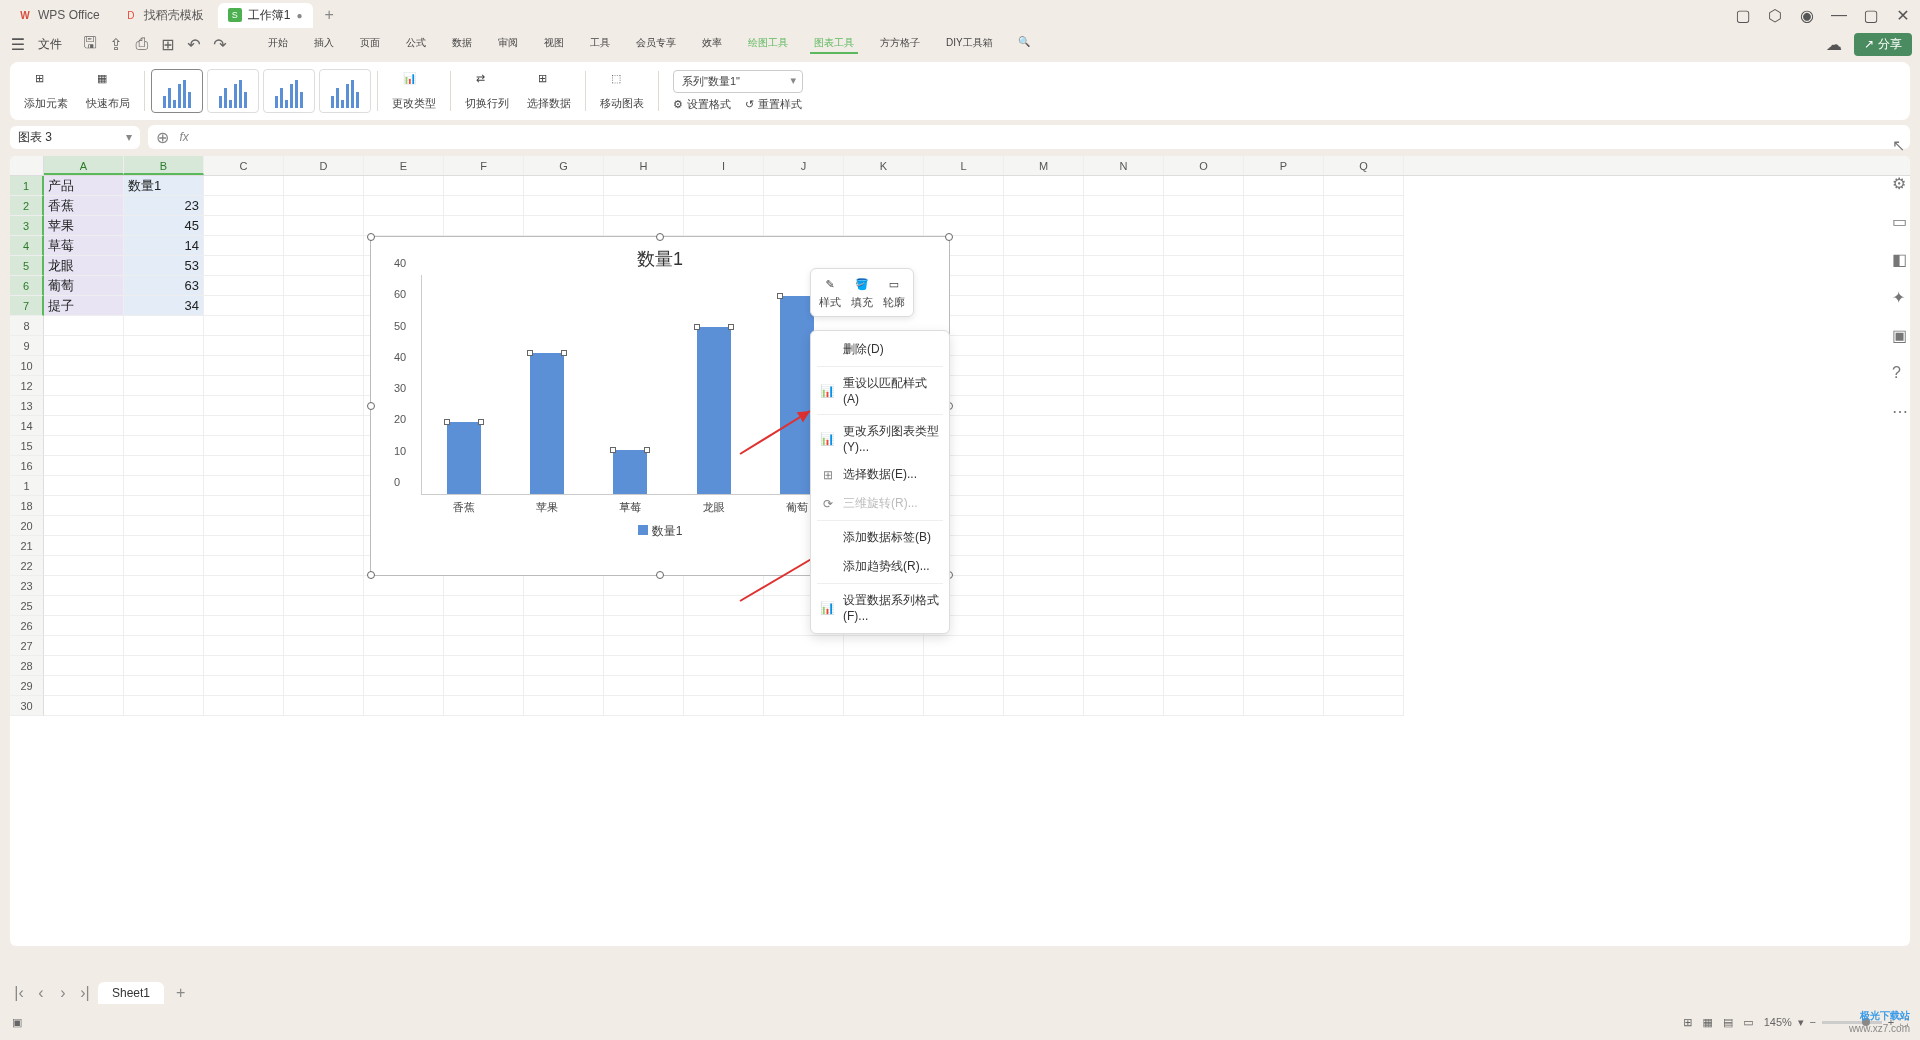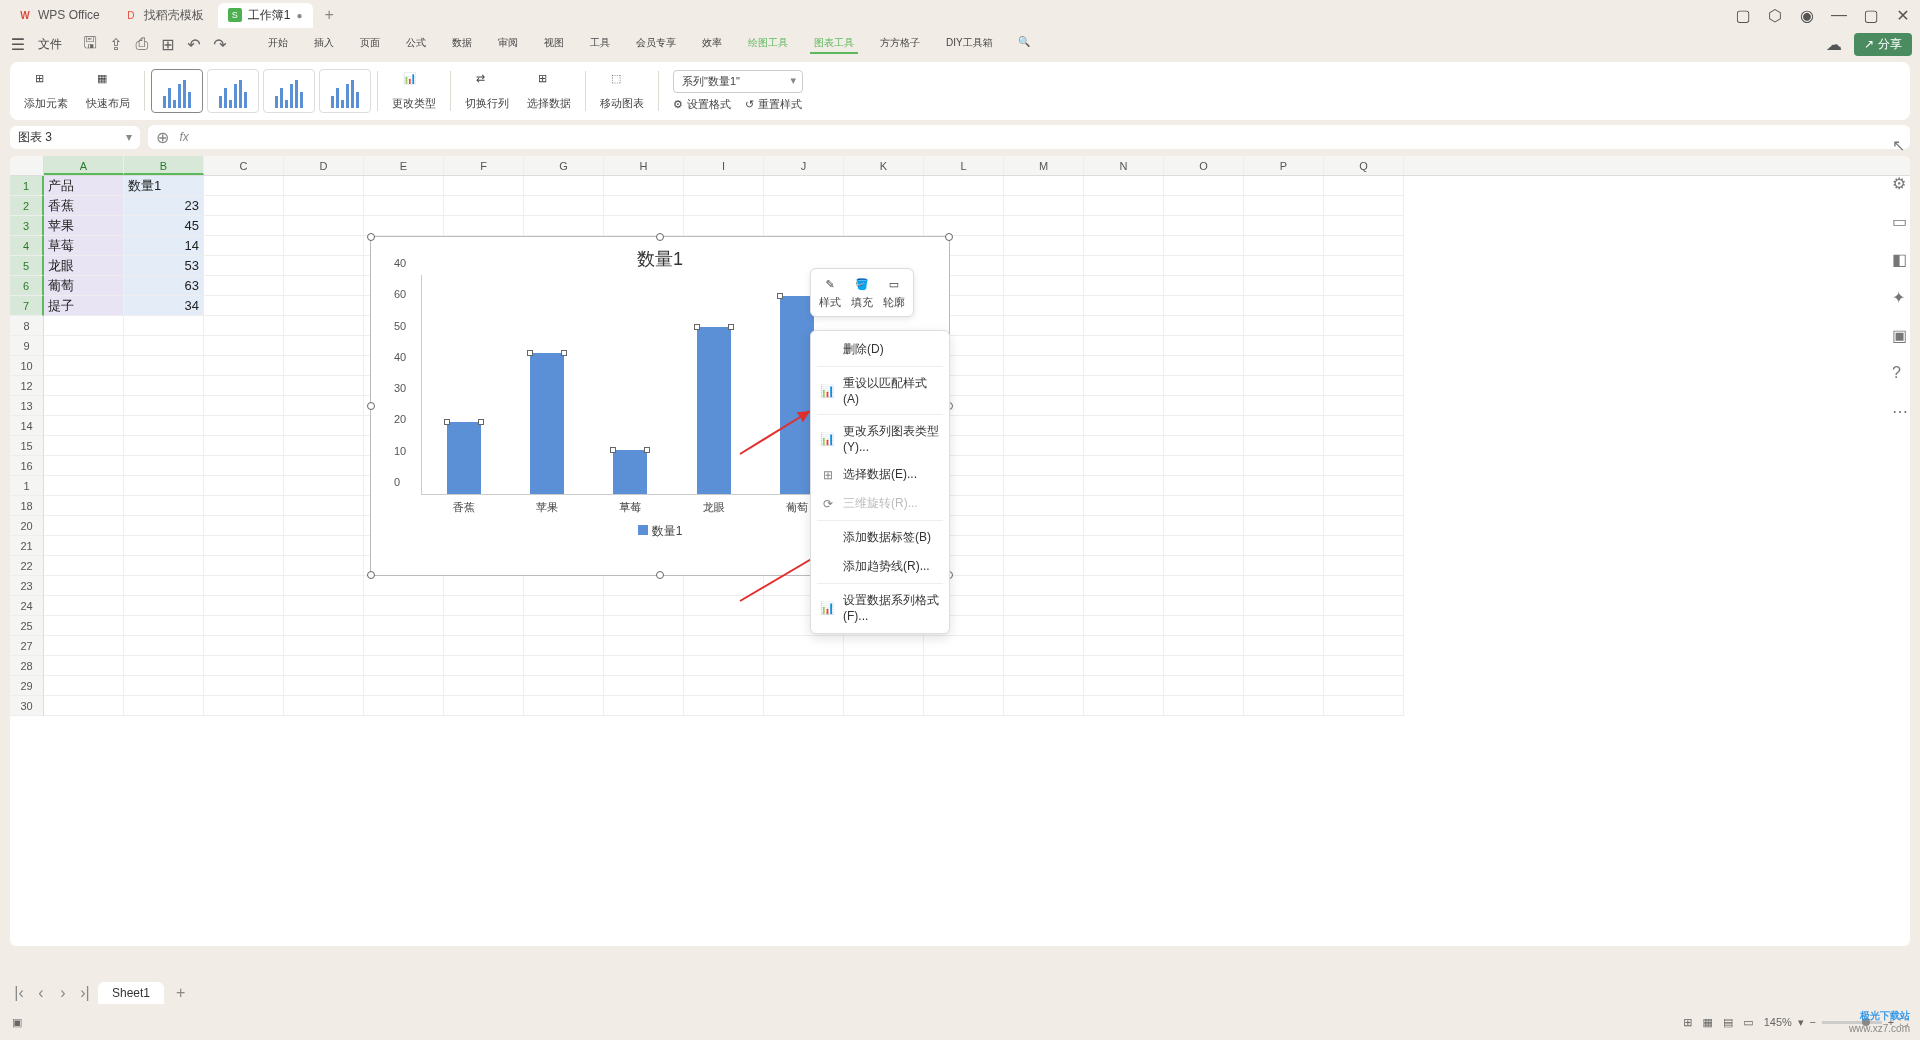--- a/index.html
+++ b/index.html
@@ -693,41 +693,41 @@
         <div class="cell"></div>
         <div class="cell"></div>
         <div class="cell"></div>
         <div class="cell"></div>
         <div class="cell"></div>
         <div class="cell"></div>
         <div class="cell"></div>
         <div class="cell"></div>
       </div>
       <div class="row">
-        <div class="rowh">24</div>
-        <div class="cell"></div>
-        <div class="cell"></div>
-        <div class="cell"></div>
-        <div class="cell"></div>
-        <div class="cell"></div>
-        <div class="cell"></div>
-        <div class="cell"></div>
-        <div class="cell"></div>
-        <div class="cell"></div>
-        <div class="cell"></div>
-        <div class="cell"></div>
-        <div class="cell"></div>
-        <div class="cell"></div>
-        <div class="cell"></div>
-        <div class="cell"></div>
-        <div class="cell"></div>
-        <div class="cell"></div>
-      </div>
-      <div class="row">
         <div class="rowh">25</div>
+        <div class="cell"></div>
+        <div class="cell"></div>
+        <div class="cell"></div>
+        <div class="cell"></div>
+        <div class="cell"></div>
+        <div class="cell"></div>
+        <div class="cell"></div>
+        <div class="cell"></div>
+        <div class="cell"></div>
+        <div class="cell"></div>
+        <div class="cell"></div>
+        <div class="cell"></div>
+        <div class="cell"></div>
+        <div class="cell"></div>
+        <div class="cell"></div>
+        <div class="cell"></div>
+        <div class="cell"></div>
+      </div>
+      <div class="row">
+        <div class="rowh">26</div>
         <div class="cell"></div>
         <div class="cell"></div>
         <div class="cell"></div>
         <div class="cell"></div>
         <div class="cell"></div>
         <div class="cell"></div>
         <div class="cell"></div>
         <div class="cell"></div>
         <div class="cell"></div>
         <div class="cell"></div>

